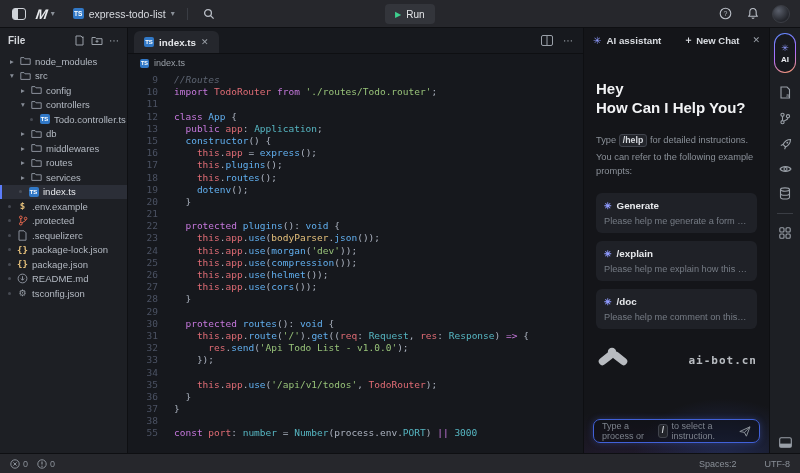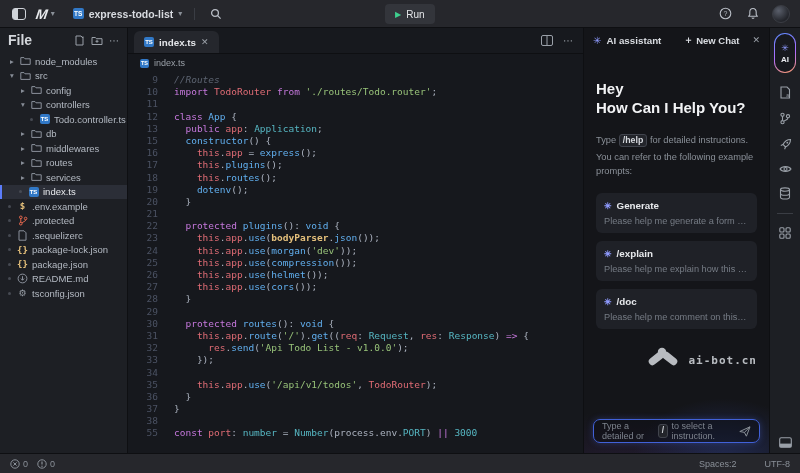--- a/index.html
+++ b/index.html
@@ -9,35 +9,35 @@
 
   
   .topbar { height:28px; background:#26272c; display:flex; align-items:center; padding:0 10px; gap:8px; border-bottom:1px solid #0e0f12; position:relative; }
   .tb-icon { width:18px; height:18px; display:flex; align-items:center; justify-content:center; color:#b8bdc5; cursor:pointer; }
   .panel-toggle { width:14px; height:12px; border:1.4px solid #cfd3d9; border-radius:3px; position:relative; }
   .panel-toggle::before { content:""; position:absolute; left:0; top:0; bottom:0; width:5px; background:#cfd3d9; border-radius:1px 0 0 1px; }
   .logo-m { font-style:italic; font-weight:bold; font-size:14px; color:#e8eaed; letter-spacing:-1px; transform:skewX(-8deg); }
   .chev { color:#8a9098; font-size:8px; }
   .proj { display:flex; align-items:center; gap:5px; margin-left:10px; cursor:pointer; }
   .ts-badge { width:11px; height:11px; background:#3178c6; color:#fff; font-size:6.5px; font-weight:bold; display:flex; align-items:center; justify-content:center; border-radius:2px; }
-  .proj-name { color:#d8dbe0; font-weight:bold; font-size:10.5px;text-align:right; }
+  .proj-name { color:#d8dbe0; font-weight:normal; font-size:10.5px;text-align:right; }
   .tb-divider { width:1px; height:12px; background:#3a3d44; margin:0 4px; }
   .run-btn { position:absolute; left:385px; top:4px; height:20px; background:#33353b; border-radius:4px; display:flex; align-items:center; gap:5px; padding:0 10px; cursor:pointer; }
   .run-play { color:#3ecf8e; font-size:8px; }
   .run-label { color:#e4e6e9; font-size:10px; }
   .tb-right { margin-left:auto; display:flex; align-items:center; gap:10px; }
   .avatar { width:18px; height:18px; border-radius:50%; background:radial-gradient(circle at 35% 30%, #5a5f6b, #23252b 70%); border:1px solid #3a3d44; cursor:pointer; }
 
   
   .main { flex:1; display:flex; min-height:0; }
 
   
   .sidebar { width:128px; background:#1d1f24; border-right:1px solid #0e0f12; display:flex; flex-direction:column; }
   .sb-header { height:24px; display:flex; align-items:center; padding:0 8px; gap:6px; }
-  .sb-title { font-weight:bold; color:#d4d7dc; font-size:14px; margin-right:auto; }
+  .sb-title { font-weight:bold; color:#d4d7dc; font-size:10px; margin-right:auto; }
   .sb-h-icon { color:#9aa0a8; cursor:pointer; display:flex; }
   .tree { flex:1; overflow:hidden; padding-top:2px; }
   .tree-row { height:14.5px; display:flex; align-items:center; gap:4px; color:#b4bac3; font-size:9.5px; cursor:pointer; white-space:nowrap; position:relative; }
   .tree-row.selected { background:#2b2e37; color:#e8eaee; }
   .tree-row.selected::before { content:""; position:absolute; left:0; top:0; bottom:0; width:2px; background:#5b7cfa; }
   .tw { font-size:7.5px; color:#868c96; width:8px; text-align:center; flex:0 0 8px; }
   .git-dot { width:3px; height:3px; border-radius:50%; background:#464a52; flex:0 0 3px; margin-right:2px; }
   .fico { display:flex; align-items:center; justify-content:center; width:11px; flex:0 0 11px; }
   .yellow-glyph { color:#e5c07b; font-weight:bold; font-size:9px; font-family:"DejaVu Sans Mono", monospace; }
   .gear-glyph { color:#9aa0a8; font-size:9px; }
@@ -53,21 +53,21 @@
   .code { flex:1; font-family:"DejaVu Sans Mono", monospace; font-size:9.5px; line-height:12.2px; padding-top:2px; overflow:hidden; }
   .code-line { display:flex; height:12.2px; }
   .gut { width:30px; flex:0 0 30px; text-align:right; color:#4b5263; margin-right:16px; user-select:none; }
   .ctext { white-space:pre; color:#abb2bf; }
   .tk-kw { color:#c678dd; }
   .tk-fn { color:#61afef; }
   .tk-var { color:#e06c75; }
   .tk-type { color:#56b6c2; }
   .tk-str { color:#98c379; }
   .tk-num { color:#56b6c2; }
-  .tk-yel { color:#e5c07b;font-weight:bold; }
+  .tk-yel { color:#e5c07b; }
   .tk-cmt { color:#5c6370; font-style:italic; }
   .tk-def { color:#abb2bf; }
 
   
   .ai { width:186px; border-left:1px solid #0e0f12; display:flex; flex-direction:column; background:
         radial-gradient(130px 90px at 75% 102%, rgba(62,84,190,0.35), transparent 70%),
         radial-gradient(160px 110px at 20% 108%, rgba(110,60,160,0.22), transparent 70%),
         #141519; }
   .ai-header { height:24px; display:flex; align-items:center; gap:5px; padding:0 9px; }
   .sparkle { color:#8f9bff; font-size:10px; }
@@ -75,21 +75,21 @@
   .new-chat { display:flex; align-items:center; gap:3px; color:#d9dce1; font-weight:bold; font-size:9.5px; cursor:pointer; }
   .ai-close { color:#9aa0a8; margin-left:8px; cursor:pointer; font-size:9px; }
   .ai-body { flex:1; padding:10px 12px 0 12px; overflow:hidden; }
   .ai-hey { color:#f2f3f5; font-size:15px; font-weight:bold; line-height:1.25; margin:18px 0 16px 0; }
   .ai-help { color:#8a9098; font-size:9.3px; line-height:1.5; margin-bottom:4px; }
   .kbd { display:inline-block; border:1px solid #41444d; background:#23252b; border-radius:3px; padding:0px 3px; color:#d5d8dd; font-weight:bold; font-size:8.8px; line-height:1.35; }
   .prompts { margin-top:14px; display:flex; flex-direction:column; gap:8px; }
   .pcard { background:#1f2127; border-radius:6px; padding:7px 8px; cursor:pointer; }
   .pcard-title { display:flex; align-items:center; gap:5px; color:#e7e9ec; font-weight:bold; font-size:9.8px; margin-bottom:5px; }
   .pcard-desc { color:#767c85; font-size:9.2px; white-space:nowrap; overflow:hidden; text-overflow:ellipsis; }
-  .watermark { margin-top:18px; display:flex; align-items:center; justify-content:flex-end; gap:8px; opacity:0.88; }
+  .watermark { margin-top:18px; display:flex; align-items:center; justify-content:space-between; gap:8px; opacity:0.88; }
   .wm-text1 { color:#cfd3d8; font-family:"DejaVu Sans Mono", monospace; font-weight:bold; font-size:11px; letter-spacing:1px; }
   .wm-text2 { color:#cfd3d8; font-weight:bold; font-size:17px; letter-spacing:1px; }
   .ai-inputwrap { padding:8px 9px 10px 9px; }
   .ai-input { height:24px; border:1px solid #4161d8; box-shadow:0 0 6px rgba(65,97,216,0.35); border-radius:7px; display:flex; align-items:center; gap:4px; padding:0 8px; color:#7d838d; font-size:9px; cursor:text; background:rgba(10,12,18,0.4); }
   .ai-input .kbd { font-size:8.3px; padding:0 2.5px; }
   .send { margin-left:auto; display:flex; color:#8a9098; cursor:pointer; }
 
   
   .strip { width:31px; background:#1d1f24; border-left:1px solid #0e0f12; display:flex; flex-direction:column; align-items:center; padding:5px 0; gap:13px; }
   .ai-pill-border { padding:1.2px; border-radius:12px; background:linear-gradient(160deg,#5b8cff,#b06cff 55%,#ff9d66); cursor:pointer; }
@@ -518,21 +518,21 @@
             <rect x="2" y="8" width="17" height="7.5" rx="3.75" fill="#cfd3d8" transform="rotate(-38 10 12)"></rect>
             <rect x="15" y="8" width="17" height="7.5" rx="3.75" fill="#cfd3d8" transform="rotate(38 24 12)"></rect>
           </svg>
           <div>
             <div class="wm-text1">ai-bot.cn</div>
           </div>
         </div>
       </div>
       <div class="ai-inputwrap">
         <div class="ai-input">
-          <span>Type a detailed or</span>
+          <span>Type a process or</span>
           <span class="kbd">/</span>
           <span>to select a instruction.</span>
           <span class="send">
             <svg width="12" height="11" viewBox="0 0 12 11">
                 <path d="M0.8 5.5 L11 0.8 L7.4 10.2 L5.4 6.4 Z" fill="none" stroke="#8a9098" stroke-width="1"></path>
                 <line x1="5.4" y1="6.4" x2="11" y2="0.8" stroke="#8a9098" stroke-width="1"></line>
               </svg>
           </span>
         </div>
       </div>

